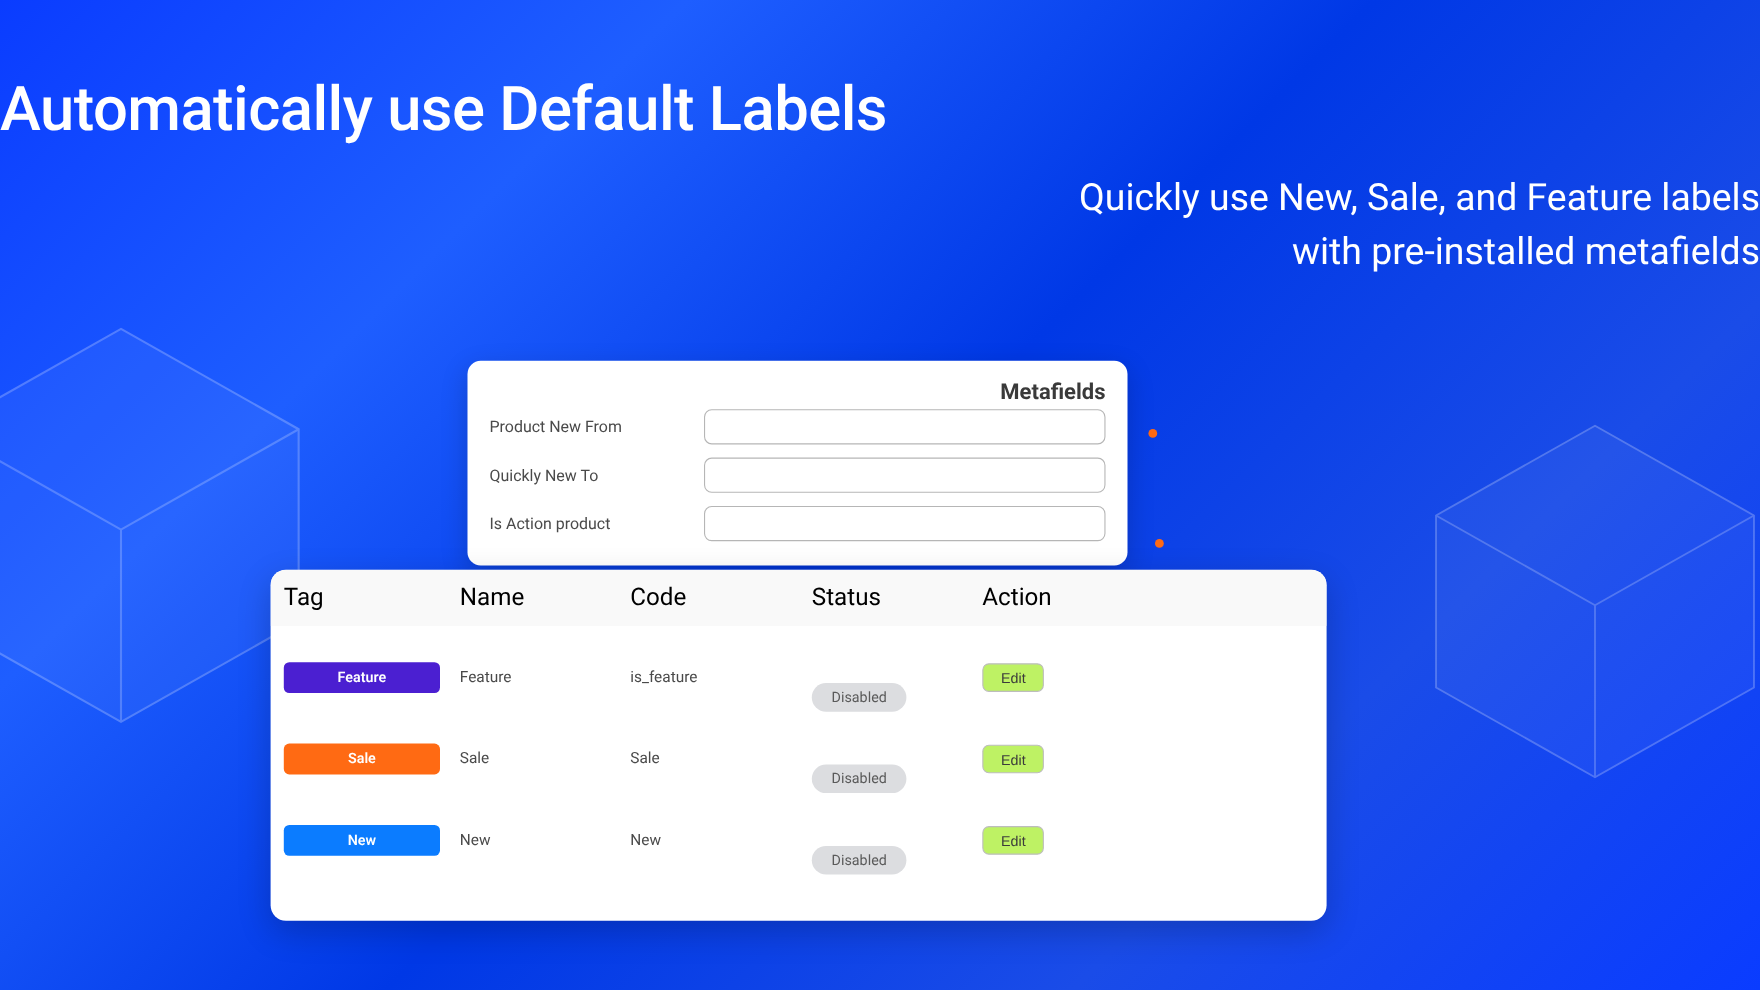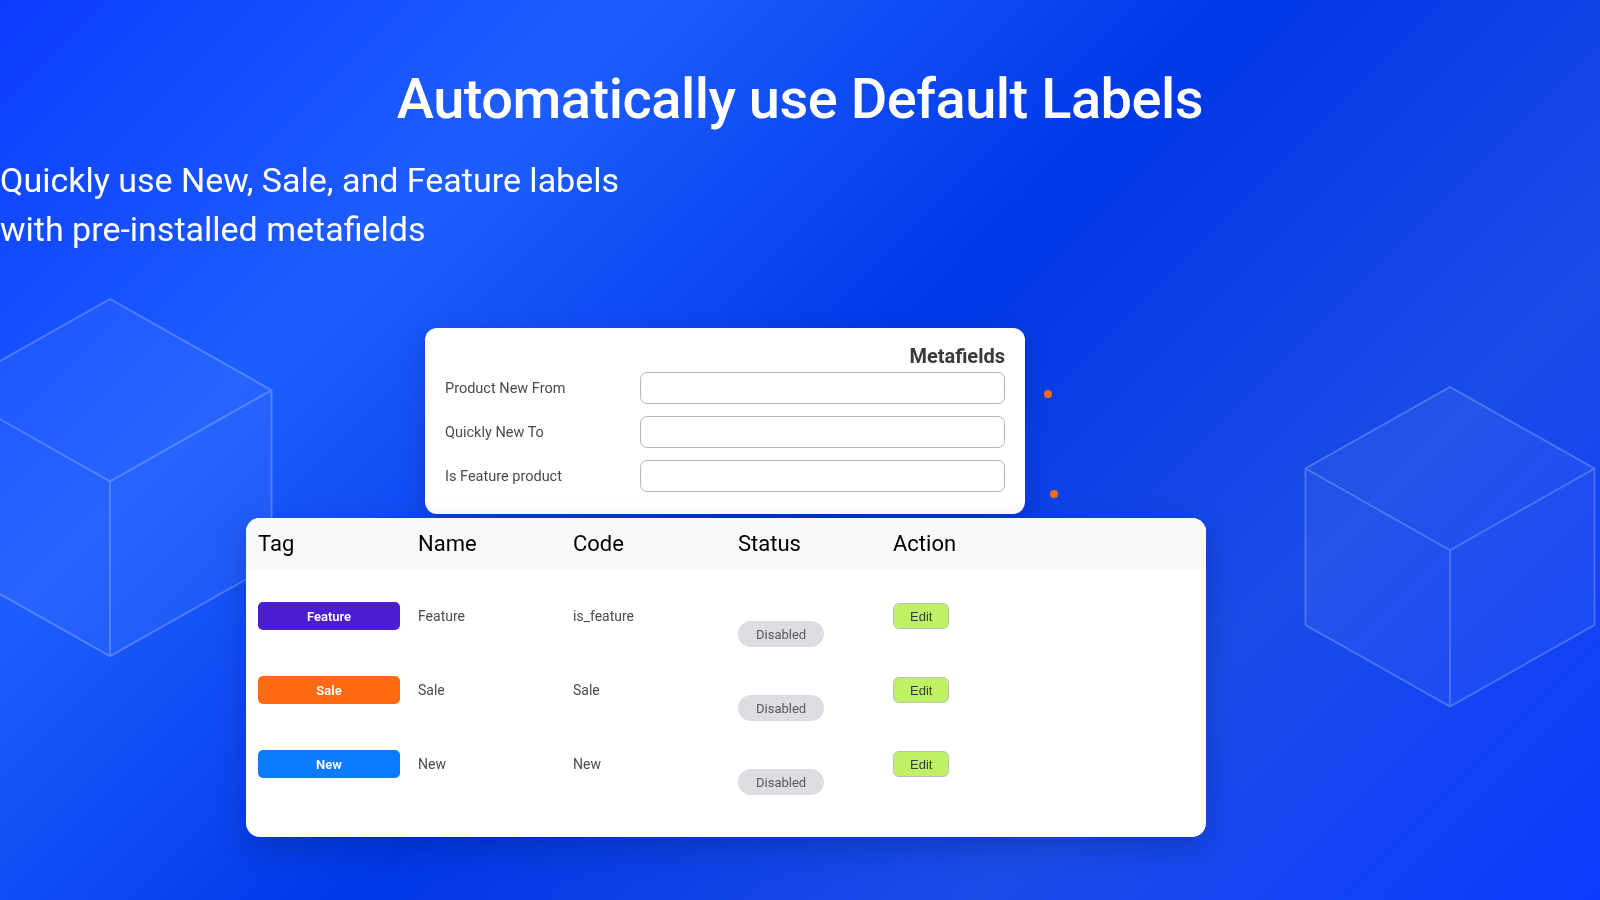--- a/index.html
+++ b/index.html
@@ -33,29 +33,28 @@
     }
     .cube-left svg, .cube-right svg { width: 100%; height: 100%; }
 
     
     .dot { position: absolute; width: 8px; height: 8px; border-radius: 50%; background: #ff6a13; }
 
     .page-title {
       color: #fff;
       font-size: 56px;
       font-weight: 500;
-      text-align: center;
       padding-top: 66px;
       letter-spacing: -0.5px;
     }
     .page-subtitle {
       color: #fff;
       font-size: 34px;
       font-weight: 400;
-      text-align: left;
+      text-align: right;
       margin-top: 24px;
       line-height: 1.45;
     }
 
     
     .metafields-card {
       position: absolute;
       left: 425px;
       top: 328px;
       width: 600px;
@@ -199,21 +198,21 @@
 
   <div class="mf-row">
     <div class="mf-label">Product New From</div>
     <input class="mf-input" type="text" value="" style="">
   </div>
   <div class="mf-row">
     <div class="mf-label">Quickly New To</div>
     <input class="mf-input" type="text" value="" style="">
   </div>
   <div class="mf-row">
-    <div class="mf-label">Is Feature product</div>
+    <div class="mf-label">Is Action product</div>
     <input class="mf-input" type="text" value="" style="">
   </div>
 </div>
 
 <div class="table-card">
   <div class="table-header">
     <div>Tag</div>
     <div>Name</div>
     <div>Code</div>
     <div>Status</div>

